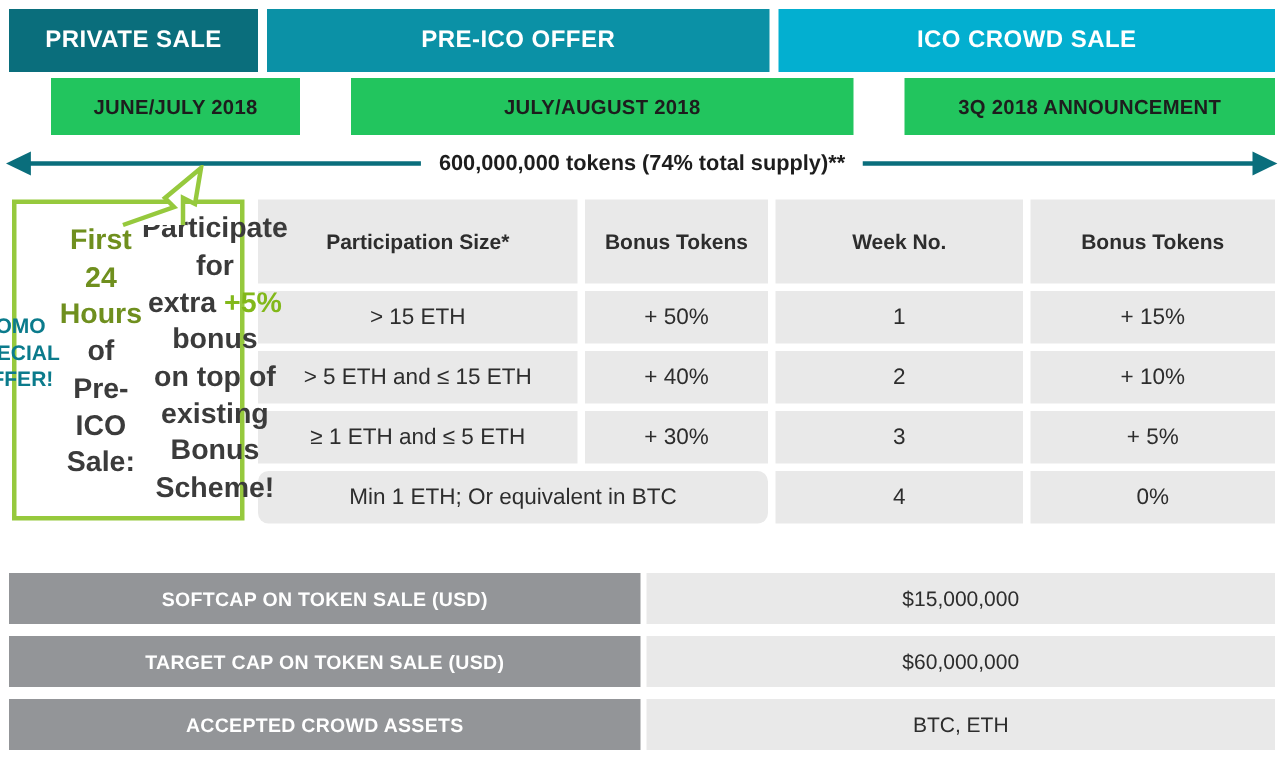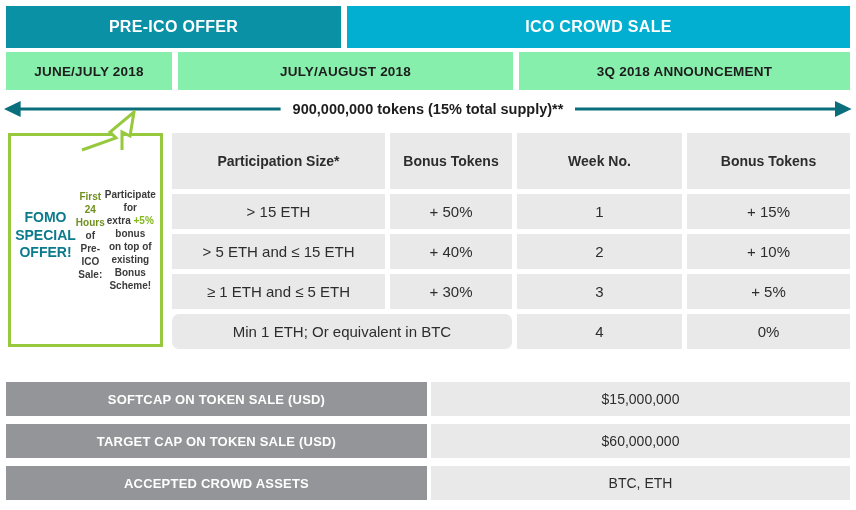--- a/index.html
+++ b/index.html
@@ -41,25 +41,26 @@
     position: absolute;
     left: 6px; top: 52px;
     width: 844px; height: 38px;
     display: flex;
     gap: 6px;
   }
   .date-cell {
     display: flex;
     align-items: center;
     justify-content: center;
-    background: #86efac;
+    background: #22c55e;
     color: #1d1d1d;
     font-weight: bold;
     font-size: 13.5px;
     letter-spacing: .2px;
+    margin-left: 28px;
   }
   .date-private { width: 166px; }
   .date-preico  { width: 335px; }
   .date-ico     { flex: 1; }
 
   
   .supply-row {
     position: absolute;
     left: 4px; top: 96px;
     width: 848px; height: 26px;
@@ -92,21 +93,21 @@
   }
   .fomo-tail { position: absolute; left: 80px; top: 110px; z-index: 3; }
   .fomo-title {
     color: #0b7b8c;
     font-weight: bold;
     font-size: 14px;
     line-height: 1.25;
     margin-bottom: 9px;
   }
   .fomo-line {
-    font-size: 10px;
+    font-size: 19px;
     line-height: 1.3;
     margin-bottom: 9px;
     font-weight: bold;
     color: #3b3b3b;
   }
   .fomo-line:last-child { margin-bottom: 0; }
   .g { color: #6f8f1e; }
   .green-bright { color: #82b81a; }
 
   
@@ -173,20 +174,23 @@
     font-size: 14px;
     display: flex;
     align-items: center;
     justify-content: center;
   }
 </style>
 </head>
 <body>
 
 <div class="phase-row">
+  <div class="phase-cell phase-private">
+    <span>PRIVATE SALE</span>
+  </div>
   <div class="phase-cell phase-preico">
     <span>PRE-ICO OFFER</span>
   </div>
   <div class="phase-cell phase-ico">
     <span>ICO CROWD SALE</span>
   </div>
 </div>
 
 <div class="date-row">
   <div class="date-cell date-private">
@@ -198,21 +202,21 @@
   <div class="date-cell date-ico">
     <span>3Q 2018 ANNOUNCEMENT</span>
   </div>
 </div>
 
 <div class="supply-row">
   <svg class="supply-line" viewBox="0 0 300 26" preserveAspectRatio="none">
     <line x1="14" y1="13" x2="300" y2="13" stroke="#0a6e7c" stroke-width="3"></line>
     <polygon points="0,13 18,5 18,21" fill="#0a6e7c"></polygon>
   </svg>
-  <div class="supply-label">900,000,000 tokens (15% total supply)**</div>
+  <div class="supply-label">600,000,000 tokens (74% total supply)**</div>
   <svg class="supply-line" viewBox="0 0 300 26" preserveAspectRatio="none">
     <line x1="0" y1="13" x2="286" y2="13" stroke="#0a6e7c" stroke-width="3"></line>
     <polygon points="300,13 282,5 282,21" fill="#0a6e7c"></polygon>
   </svg>
 </div>
 
 <svg class="fomo-tail" width="58" height="42" viewBox="0 0 58 42">
   <polyline points="2,40 36,28 30,22 54,2 50,26 42,22 42,40" fill="#ffffff" stroke="#96c93d" stroke-width="3" stroke-linejoin="miter"></polyline>
 </svg>
 

